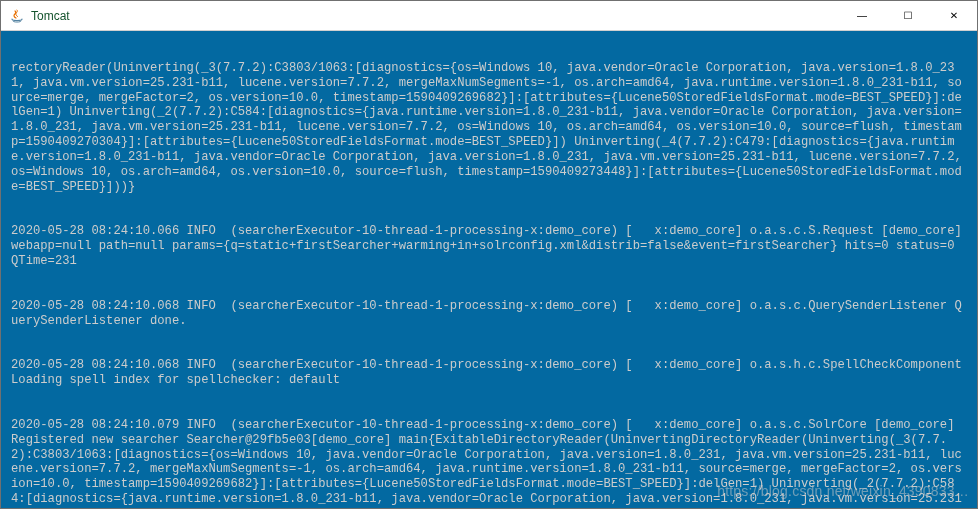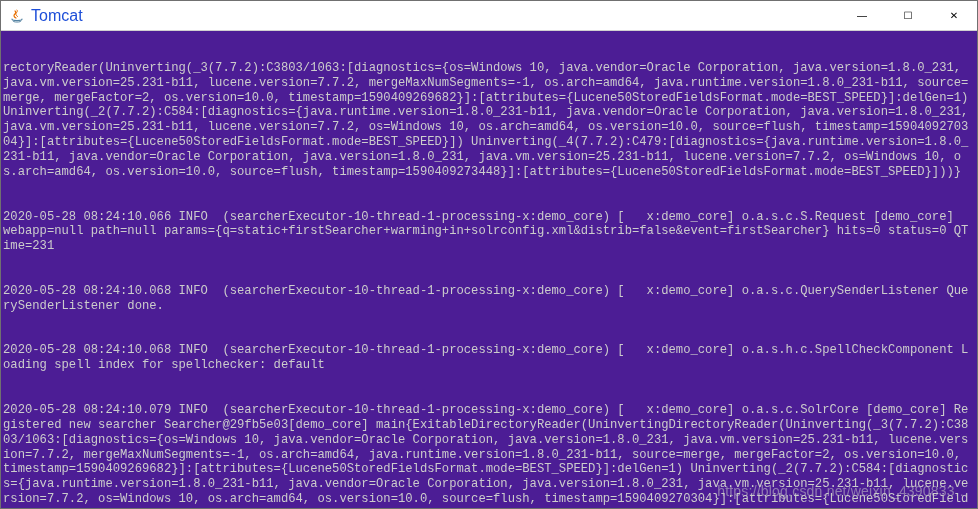--- a/index.html
+++ b/index.html
@@ -33,45 +33,45 @@
       gap: 6px;
     }
     .java-icon {
       width: 16px;
       height: 16px;
       display: flex;
       align-items: center;
       justify-content: center;
     }
     .titlebar-title {
-      font-size: 16px;
-      color: #1d4ed8;
+      font-size: 12px;
+      color: #14532d;
     }
     .titlebar-buttons {
       display: flex;
       height: 100%;
     }
     .titlebar-btn {
       width: 46px;
       height: 100%;
       display: flex;
       align-items: center;
       justify-content: center;
       font-size: 10px;
       color: #000;
       cursor: pointer;
     }
     .console {
       flex: 1;
-      background: #4c1d95;
+      background: #0369a1;
       color: #cccccc;
       font-family: "Consolas", "Courier New", monospace;
       font-size: 12.2px;
       line-height: 1.22;
-      padding: 0px 2px;
+      padding: 0px 10px;
       overflow: hidden;
       white-space: pre-wrap;
       word-break: break-all;
       position: relative;
     }
     .log-line { display: block; }
     .watermark {
       position: absolute;
       right: 8px;
       bottom: 8px;

